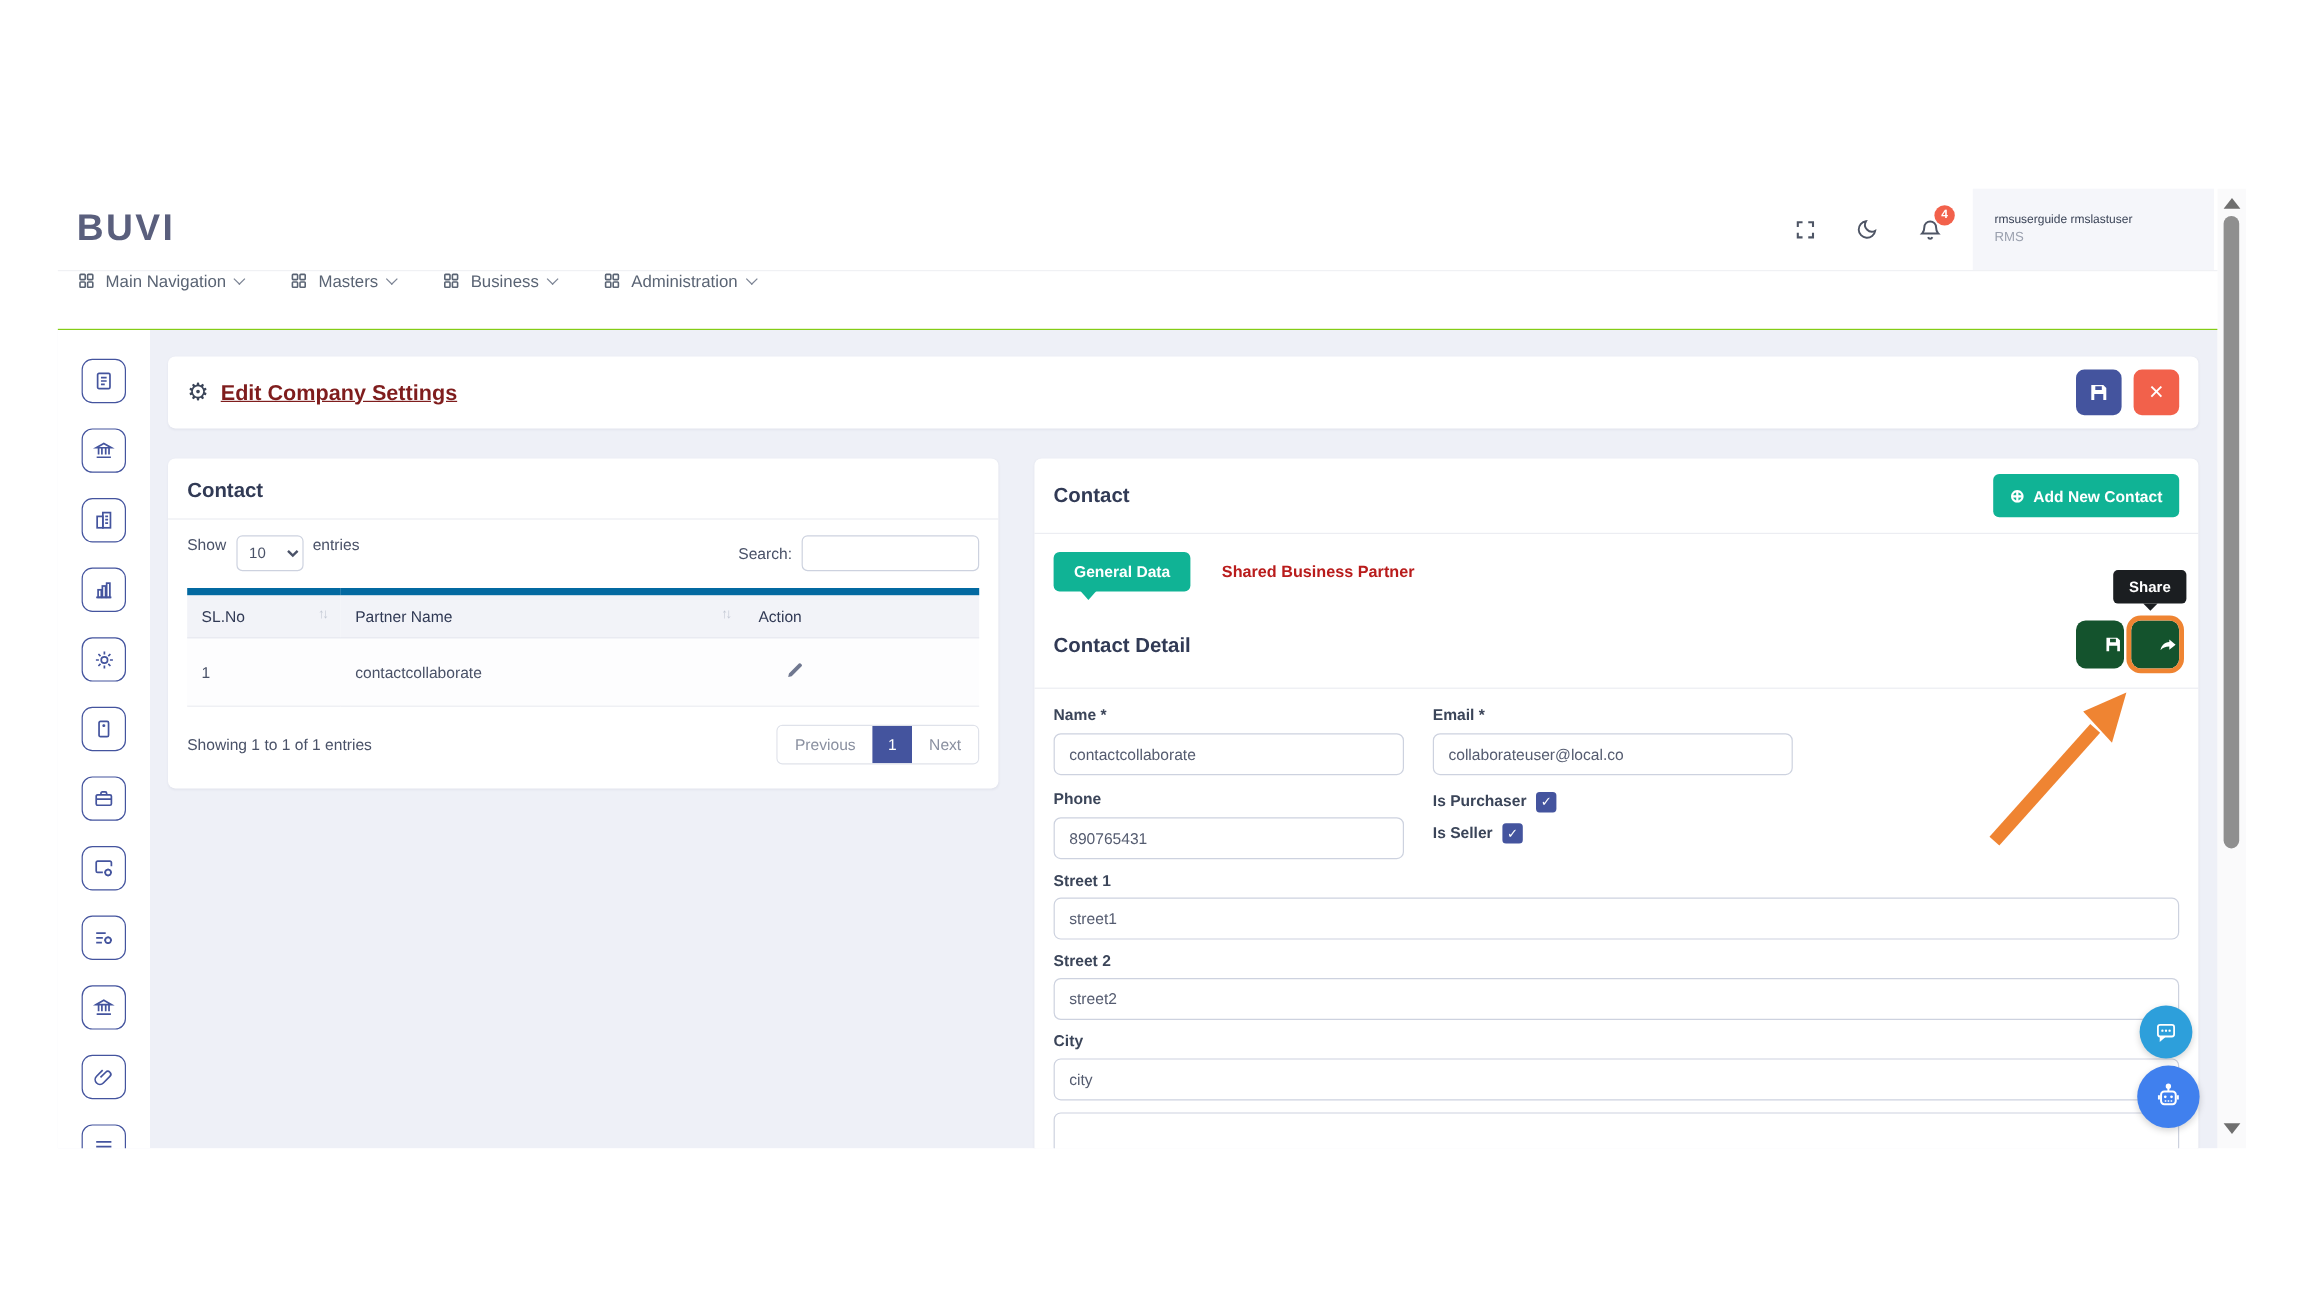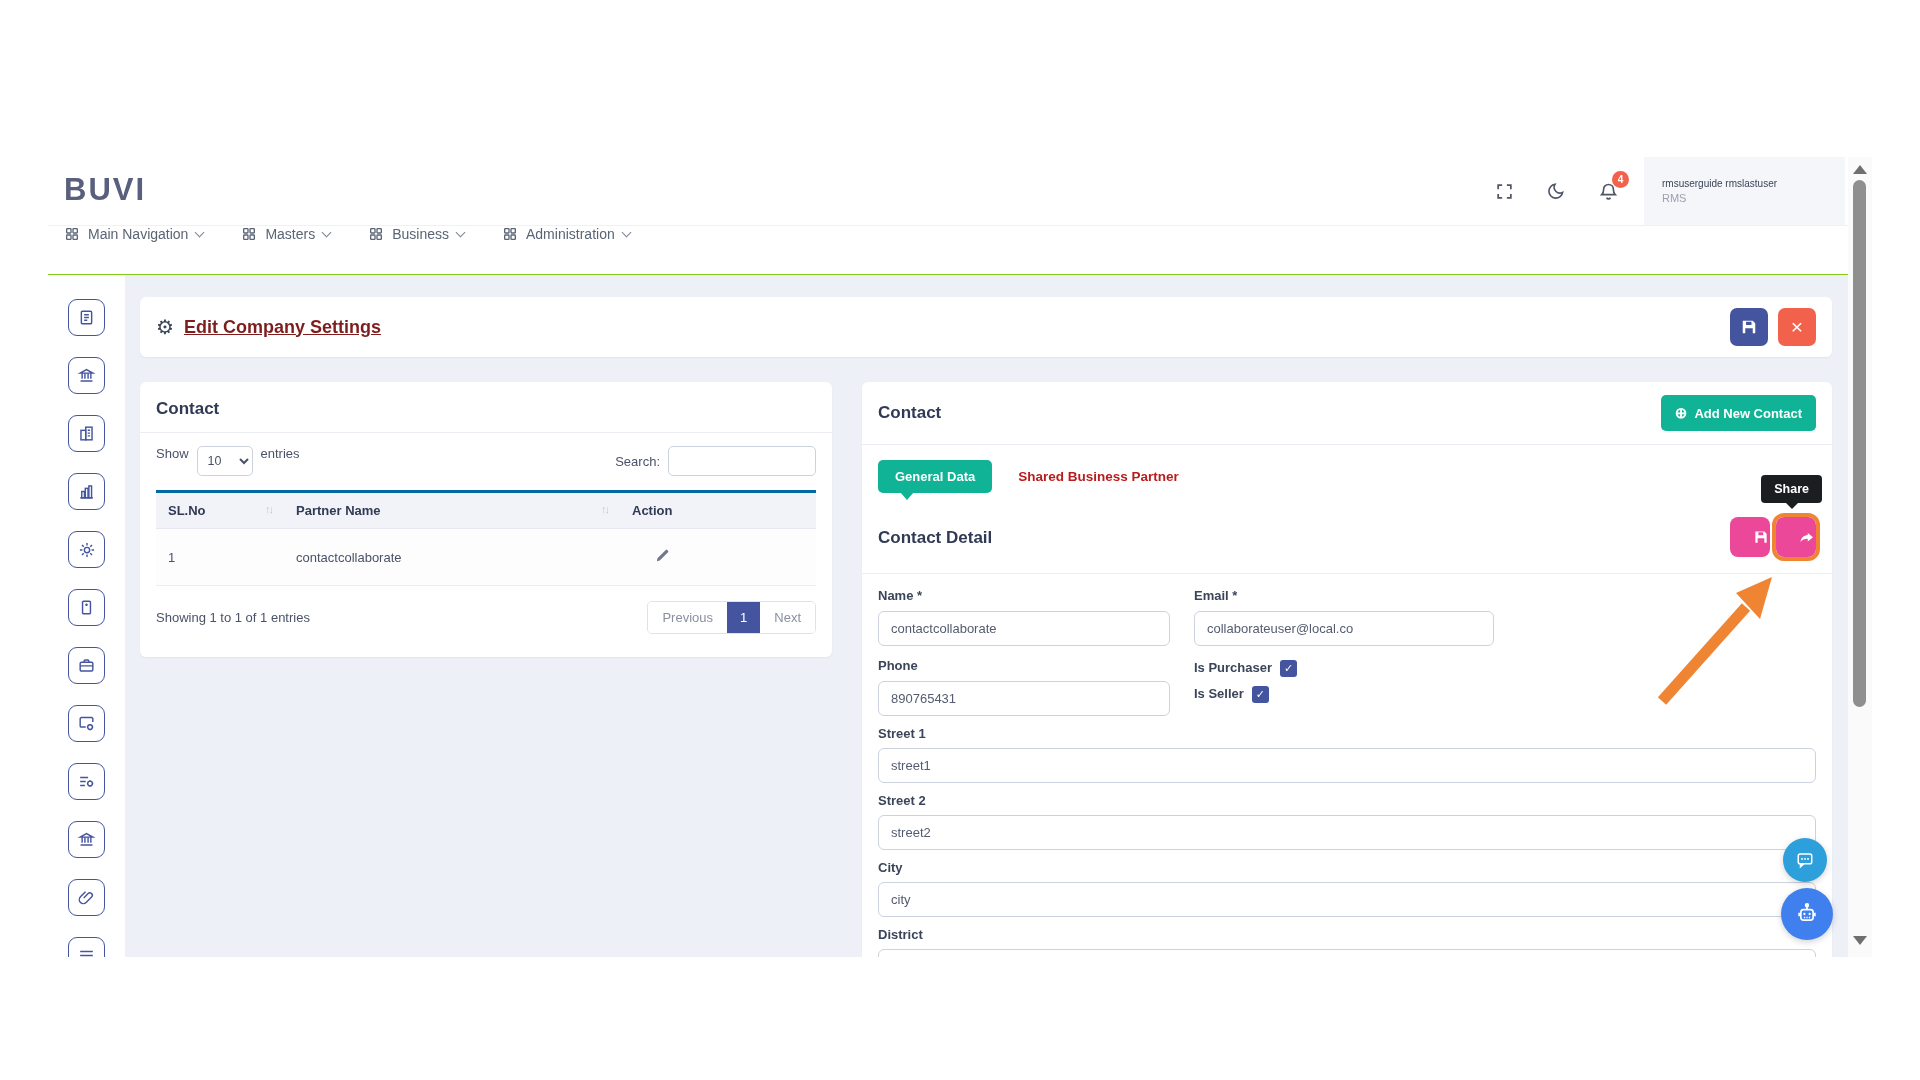--- a/index.html
+++ b/index.html
@@ -42,40 +42,40 @@
   .left-card { left:15px; top:107px; width:692px; height:275px; }
   .card-title { font-size:17px; font-weight:600; color:#313A55; }
   .lc-head { padding:17px 16px 13px; }
   .divider { height:1px; background:#ECEDF2; }
   .lc-controls { display:flex; align-items:center; justify-content:space-between; padding:13px 16px 10px; font-size:13px; color:#4A5268; }
   .show-wrap { display:flex; align-items:flex-start; gap:8px; }
   .size-select { height:30px; width:56px; border:1px solid #CDD2DF; border-radius:5px; font-size:12.5px; color:#4A5268; padding:0 6px; background:#fff; }
   .search-wrap { display:flex; align-items:center; gap:8px; }
   .search-input { width:148px; height:30px; border:1px solid #CDD2DF; border-radius:5px; padding:0 8px; font-size:13px; color:#4A5268; }
   table.grid { width:calc(100% - 32px); margin:4px 16px 0; border-collapse:collapse; }
-  table.grid th { background:#F2F3F8; text-align:left; font-size:13px; color:#313A55; font-weight:700; padding:10px 12px; border-top:3px solid #0369a1; border-bottom:1px solid #E6E8EF; }
+  table.grid th { background:#F2F3F8; text-align:left; font-size:13px; color:#313A55; font-weight:400; padding:10px 12px; border-top:6px solid #0369a1; border-bottom:1px solid #E6E8EF; }
   table.grid td { font-size:13px; color:#4A5268; padding:18px 12px; border-bottom:1px solid #ECEDF2; background:#FDFDFE; }
   .sort-glyph { float:right; font-size:11px; color:#C3C8D4; letter-spacing:-2px; }
   .lc-footer { display:flex; align-items:center; justify-content:space-between; padding:15px 16px; font-size:13px; color:#4A5268; }
   .pager { display:flex; border:1px solid #DFE2EA; border-radius:5px; overflow:hidden; }
   .pager .pg { padding:8px 14px; font-size:13px; color:#8A90A0; background:#fff; cursor:pointer; }
   .pager .pg.active { background:#44549E; color:#fff; padding:8px 13px; }
 
   
   .right-card { left:737px; top:107px; width:970px; height:640px; }
   .rc-head { display:flex; align-items:center; justify-content:space-between; padding:13px 16px; }
   .add-btn { display:flex; align-items:center; gap:7px; background:#10B395; color:#fff; border:none; border-radius:5px; padding:9px 14px; font-size:13px; font-weight:600; cursor:pointer; }
   .tabs-row { display:flex; align-items:center; gap:26px; padding:15px 16px 0; }
   .tab-pill { position:relative; background:#10B395; color:#fff; font-size:13px; font-weight:600; padding:9px 17px; border-radius:5px; cursor:pointer; }
   .tab-pill::after { content:""; position:absolute; left:22px; bottom:-7px; border-left:7px solid transparent; border-right:7px solid transparent; border-top:8px solid #10B395; }
   .tab-plain { font-size:13.5px; color:#b91c1c; font-weight:600; cursor:pointer; }
   .section-row { position:relative; margin-top:24px; padding:0 16px; height:42px; display:flex; align-items:center; }
   .section-title { font-size:17px; font-weight:600; color:#313A55; }
   .icon-btns { position:absolute; right:16px; top:0; display:flex; gap:6px; }
-  .ic-btn { position:relative; width:40px; height:40px; border-radius:8px; background:#ec4899; border:none; display:flex; align-items:center; justify-content:center; cursor:pointer;padding-left:22px; }
+  .ic-btn { position:relative; width:40px; height:40px; border-radius:8px; background:#14532d; border:none; display:flex; align-items:center; justify-content:center; cursor:pointer;padding-left:22px; }
   .ic-btn.ringed { outline:4px solid #EF8432; outline-offset:0; }
   .tooltip { position:absolute; right:-6px; top:-42px; background:#1B1E21; color:#fff; font-size:12.5px; font-weight:600; padding:7px 13px; border-radius:4px; white-space:nowrap; }
   .tooltip::after { content:""; position:absolute; left:50%; bottom:-6px; margin-left:-6px; border-left:6px solid transparent; border-right:6px solid transparent; border-top:6px solid #1B1E21; }
   .rc-divider { margin-top:14px; }
   .form { padding:14px 16px 0; }
   .f-label { font-size:13px; font-weight:600; color:#3B4559; margin-bottom:8px; display:block; }
   .f-input { height:35px; border:1px solid #CDD2DF; border-radius:6px; padding:0 12px; font-size:13px; color:#555C70; background:#fff; width:100%; }
   .row2 { display:flex; gap:24px; }
   .col-a { width:292px; }
   .col-b { width:300px; }
@@ -385,21 +385,20 @@
             </div>
             <div class="full-row">
               <label class="f-label">Street 2</label>
               <input class="f-input" value="street2" style="">
             </div>
             <div class="full-row">
               <label class="f-label">City</label>
               <input class="f-input" value="city" style="">
             </div>
             <div class="full-row">
-              <label class="f-label">District</label>
               <input class="f-input" value="" style="">
             </div>
           </div>
         </div>
       </div>
     </div>
 
     <div class="scrollbar">
       <div class="sb-up"></div>
       <div class="sb-thumb"></div>

